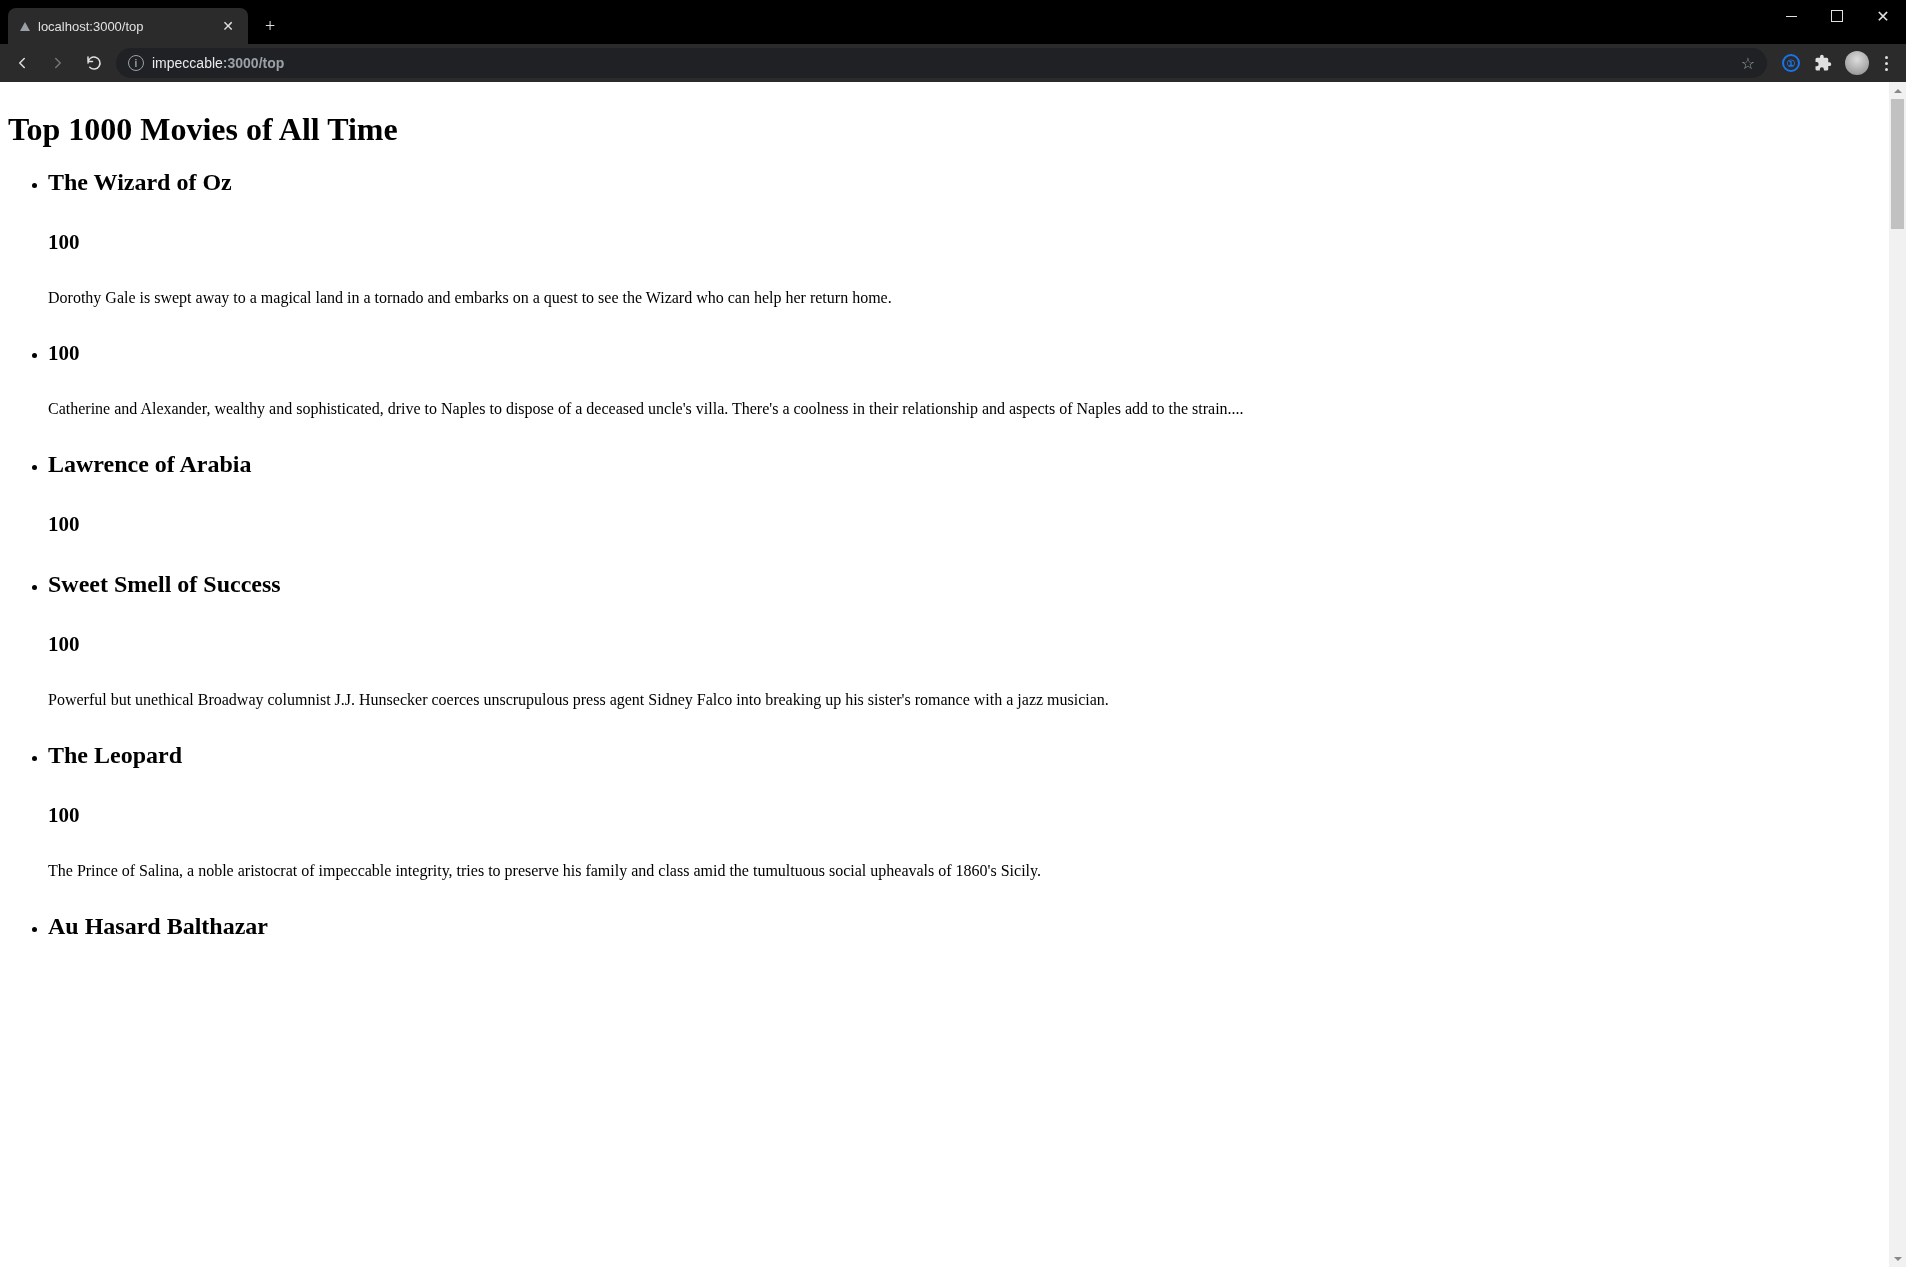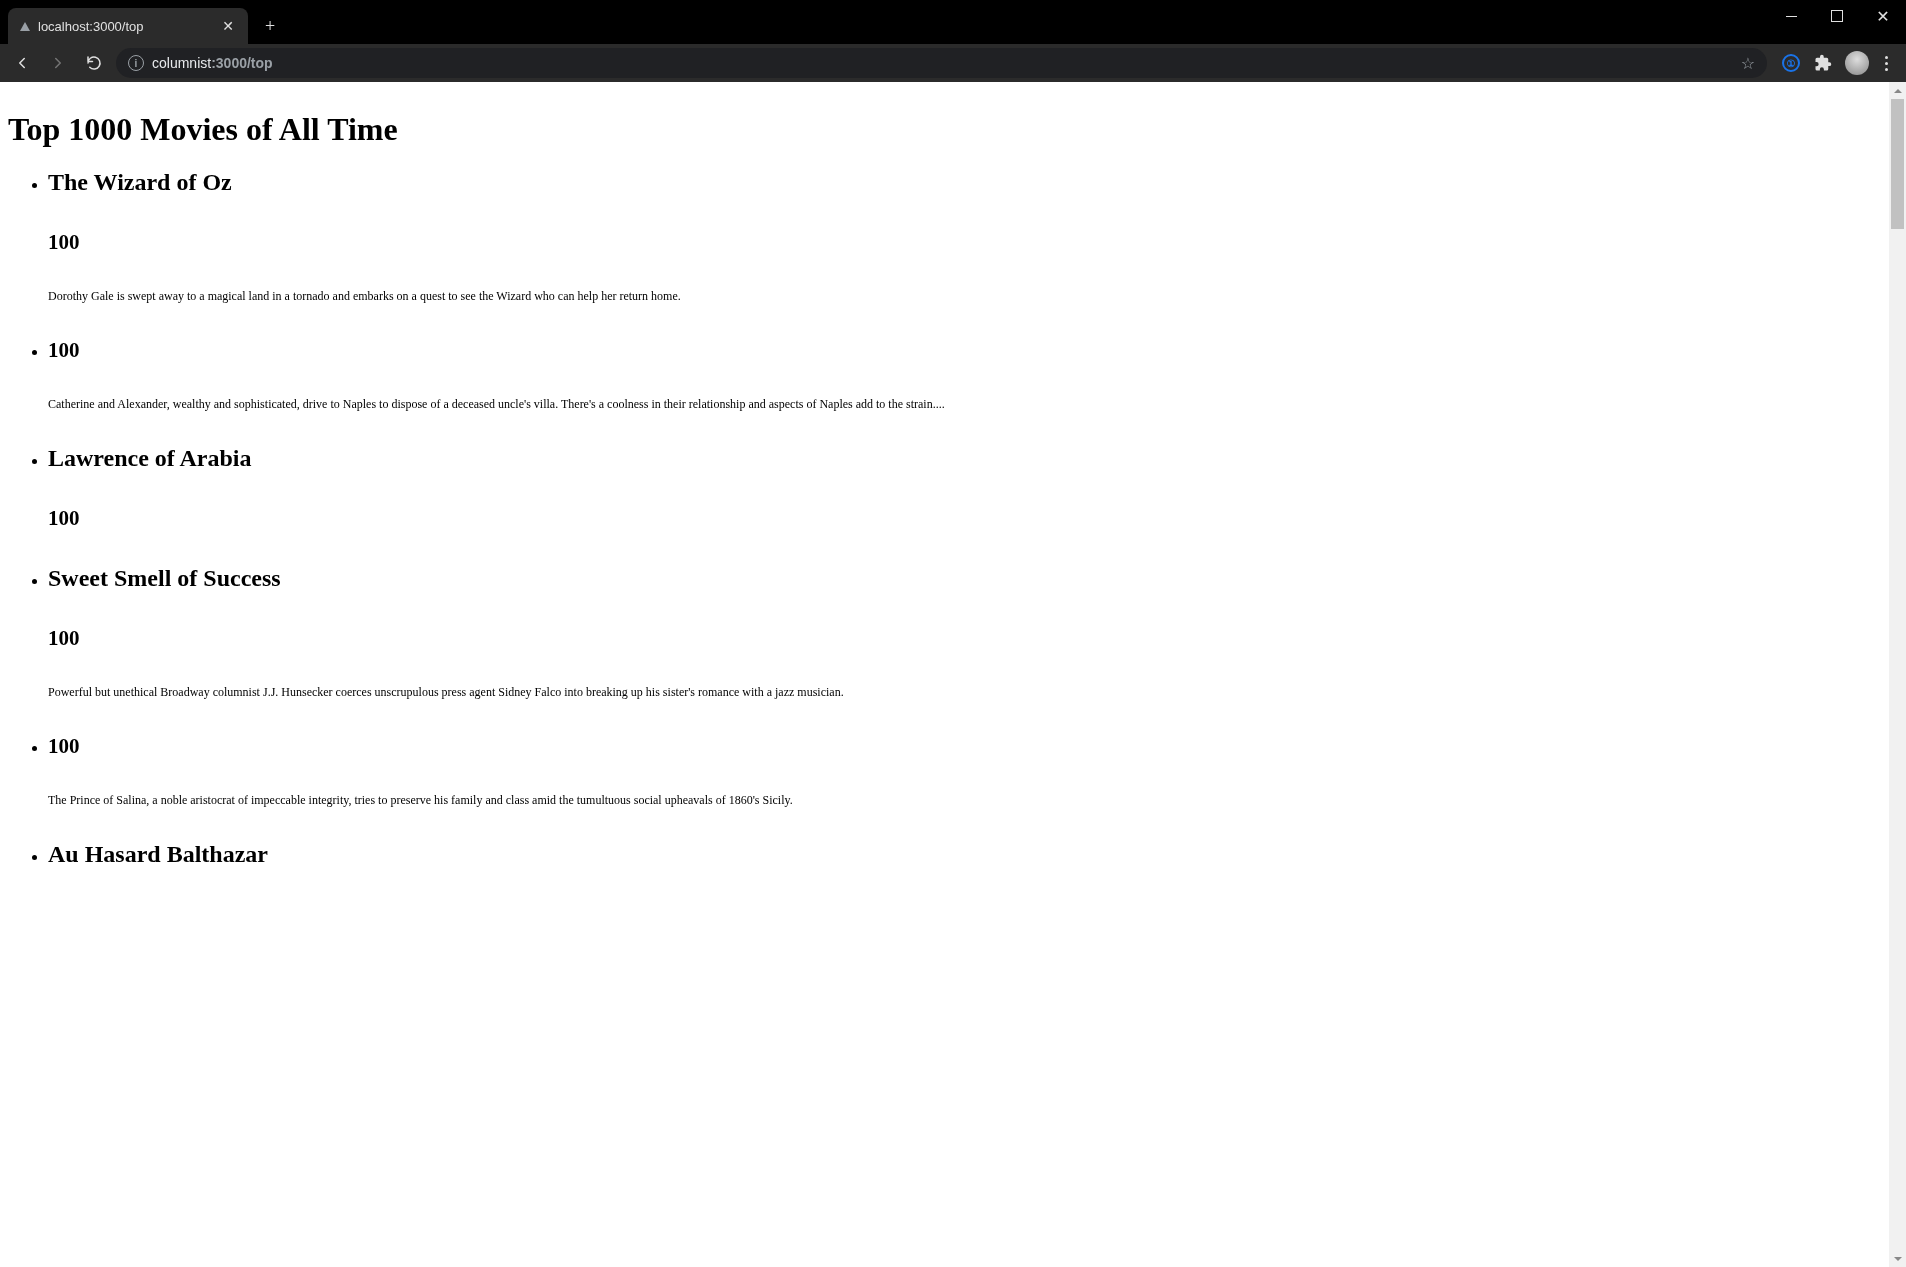--- a/index.html
+++ b/index.html
@@ -166,21 +166,21 @@
       font-size: 24px;
       font-weight: bold;
       margin: 20px 0;
     }
     .page li h3 {
       font-size: 21px;
       font-weight: bold;
       margin: 34px 0;
     }
     .page li p {
-      font-size: 12px;
+      font-size: 16px;
       margin: 33px 0;
     }
     
     .scrollbar {
       width: 17px;
       background: #f1f1f1;
       position: relative;
       display: flex;
       flex-direction: column;
     }
@@ -227,21 +227,21 @@
         <path d="M9 6l6 6-6 6" stroke="#e0e0e0" stroke-width="2" fill="none" stroke-linecap="round" stroke-linejoin="round"></path>
       </svg>
   </div>
   <div class="nav-btn">
     <svg viewBox="0 0 24 24">
         <path d="M4 12a8 8 0 1 1 2.34 5.66M4 4v6h6" stroke="#e0e0e0" stroke-width="2" fill="none" stroke-linecap="round" stroke-linejoin="round"></path>
       </svg>
   </div>
   <div class="omnibox">
     <span class="info-icon">i</span>
-    <span><span class="url-host">columnist</span><span class="url-path">:3000/top</span></span>
+    <span><span class="url-host">impeccable</span><span class="url-path">:3000/top</span></span>
     <span class="star">☆</span>
   </div>
   <div class="toolbar-right">
     <div class="ext-icon">
       <div class="ext-circle">①</div>
     </div>
     <div class="ext-icon puzzle">
       <svg viewBox="0 0 24 24">
           <path d="M20.5 11H19V7a2 2 0 0 0-2-2h-4V3.5a2.5 2.5 0 1 0-5 0V5H4a2 2 0 0 0-2 2v3.8h1.5a2.7 2.7 0 0 1 0 5.4H2V20a2 2 0 0 0 2 2h3.8v-1.5a2.7 2.7 0 0 1 5.4 0V22H17a2 2 0 0 0 2-2v-4h1.5a2.5 2.5 0 1 0 0-5z"></path>
         </svg>
@@ -271,20 +271,21 @@
       <li>
         <h2>Lawrence of Arabia</h2>
         <h3>100</h3>
       </li>
       <li>
         <h2>Sweet Smell of Success</h2>
         <h3>100</h3>
         <p>Powerful but unethical Broadway columnist J.J. Hunsecker coerces unscrupulous press agent Sidney Falco into breaking up his sister's romance with a jazz musician.</p>
       </li>
       <li>
+        <h2>The Leopard</h2>
         <h3>100</h3>
         <p>The Prince of Salina, a noble aristocrat of impeccable integrity, tries to preserve his family and class amid the tumultuous social upheavals of 1860's Sicily.</p>
       </li>
       <li>
         <h2>Au Hasard Balthazar</h2>
       </li>
     </ul>
   </div>
   <div class="scrollbar">
     <div class="sb-btn">

